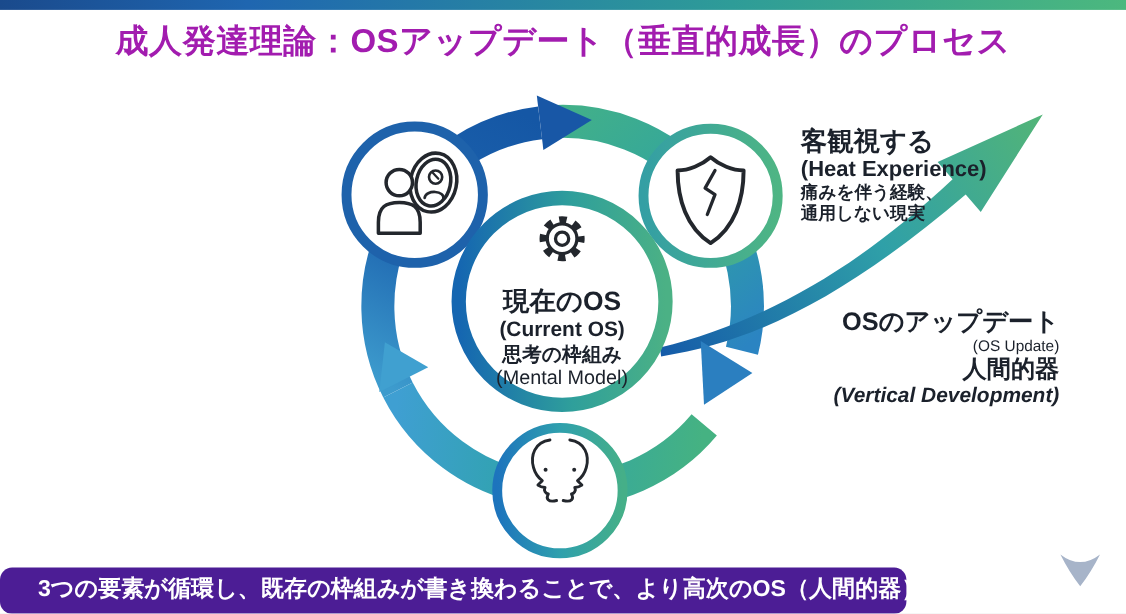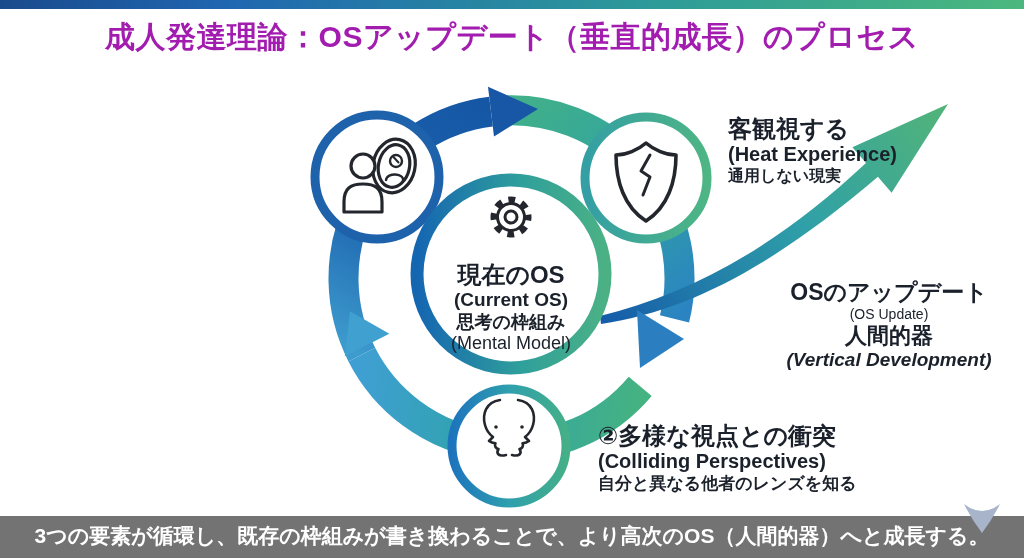--- a/index.html
+++ b/index.html
@@ -29,32 +29,32 @@
   .label-reflection .en-mid{font-size:17px;}
 
   .label-heat{left:728px;top:115px;text-align:left;}
 
   .label-center{left:411px;top:235px;width:200px;text-align:center;margin-top:26px;}
   .label-center .jp-name{font-size:24px;font-weight:700;white-space:nowrap;}
   .label-center .en-name{font-size:19px;font-weight:700;white-space:nowrap;}
   .label-center .jp-desc{font-size:18px;font-weight:700;white-space:nowrap;}
   .label-center .en-desc{font-size:18px;font-weight:400;white-space:nowrap;}
 
-  .label-growth{left:775px;top:279px;width:228px;text-align:center;}
+  .label-growth{left:735px;top:279px;width:228px;text-align:right;}
   .label-growth .jp-name{font-size:23px;font-weight:700;white-space:nowrap;}
   .label-growth .en-name{font-size:14px;font-weight:400;white-space:nowrap;}
   .label-growth .jp-desc{font-size:22px;font-weight:700;white-space:nowrap;}
   .label-growth .en-desc{font-size:19px;font-weight:700;white-space:nowrap;font-style:italic;}
 
   .label-colliding{left:598px;top:422px;text-align:left;}
   .label-colliding .jp-small{font-size:17px;}
 
   .footer-bar{
-    position:absolute;left:0;top:516px;width:1024px;height:42px;
-    background:#737373;z-index:2;
+    position:absolute;left:0;top:516px;width:824px;height:42px;
+    background:#4c1d95;z-index:2;border-radius:11px;
   }
   .footer-text{
     position:absolute;left:0;top:0;width:1024px;height:42px;
     line-height:40px;text-align:center;color:#ffffff;
     font-size:21px;font-weight:700;white-space:nowrap;
   }
   .footer-deco{position:absolute;left:958px;top:500px;z-index:3;}
 </style>
 </head>
 <body>
@@ -144,42 +144,38 @@
       <circle cx="-13" cy="-5" r="1.8" fill="#23272d" stroke="none"></circle>
       <path d="M 9,-32 C 23,-30 27,-18 24,-7 C 22.5,-1.5 20,2 16,5 L 20,9 C 18,10.5 16,11 13.5,11.2 C 15,14 13,16.5 10.5,17 C 13,21 11,25 3,23"></path>
       <circle cx="13" cy="-5" r="1.8" fill="#23272d" stroke="none"></circle>
     </g>
   </svg>
 
 
   <div class="label label-heat">
     <div class="jp-big">客観視する</div>
     <div class="en-mid">(Heat Experience)</div>
+    <div class="jp-small">痛みを伴う経験、</div>
     <div class="jp-small">通用しない現実</div>
   </div>
 
   <div class="label label-center">
     <div class="jp-name">現在のOS</div>
     <div class="en-name">(Current OS)</div>
     <div class="jp-desc">思考の枠組み</div>
     <div class="en-desc">(Mental Model)</div>
   </div>
 
   <div class="label label-growth">
     <div class="jp-name">OSのアップデート</div>
     <div class="en-name">(OS Update)</div>
     <div class="jp-desc">人間的器</div>
     <div class="en-desc">(Vertical Development)</div>
   </div>
 
-  <div class="label label-colliding">
-    <div class="jp-big">②多様な視点との衝突</div>
-    <div class="en-mid">(Colliding Perspectives)</div>
-    <div class="jp-small">自分と異なる他者のレンズを知る</div>
-  </div>
 
   <div class="footer-bar">
     <div class="footer-text">3つの要素が循環し、既存の枠組みが書き換わることで、より高次のOS（人間的器）へと成長する。</div>
   </div>
 
   <svg class="footer-deco" width="48" height="40" viewBox="0 0 48 40">
     <path d="M 6,4 Q 24,18 42,4 Q 34,20 24,33 Q 14,20 6,4 Z" fill="#a7b4c9"></path>
   </svg>
 
 </div>

